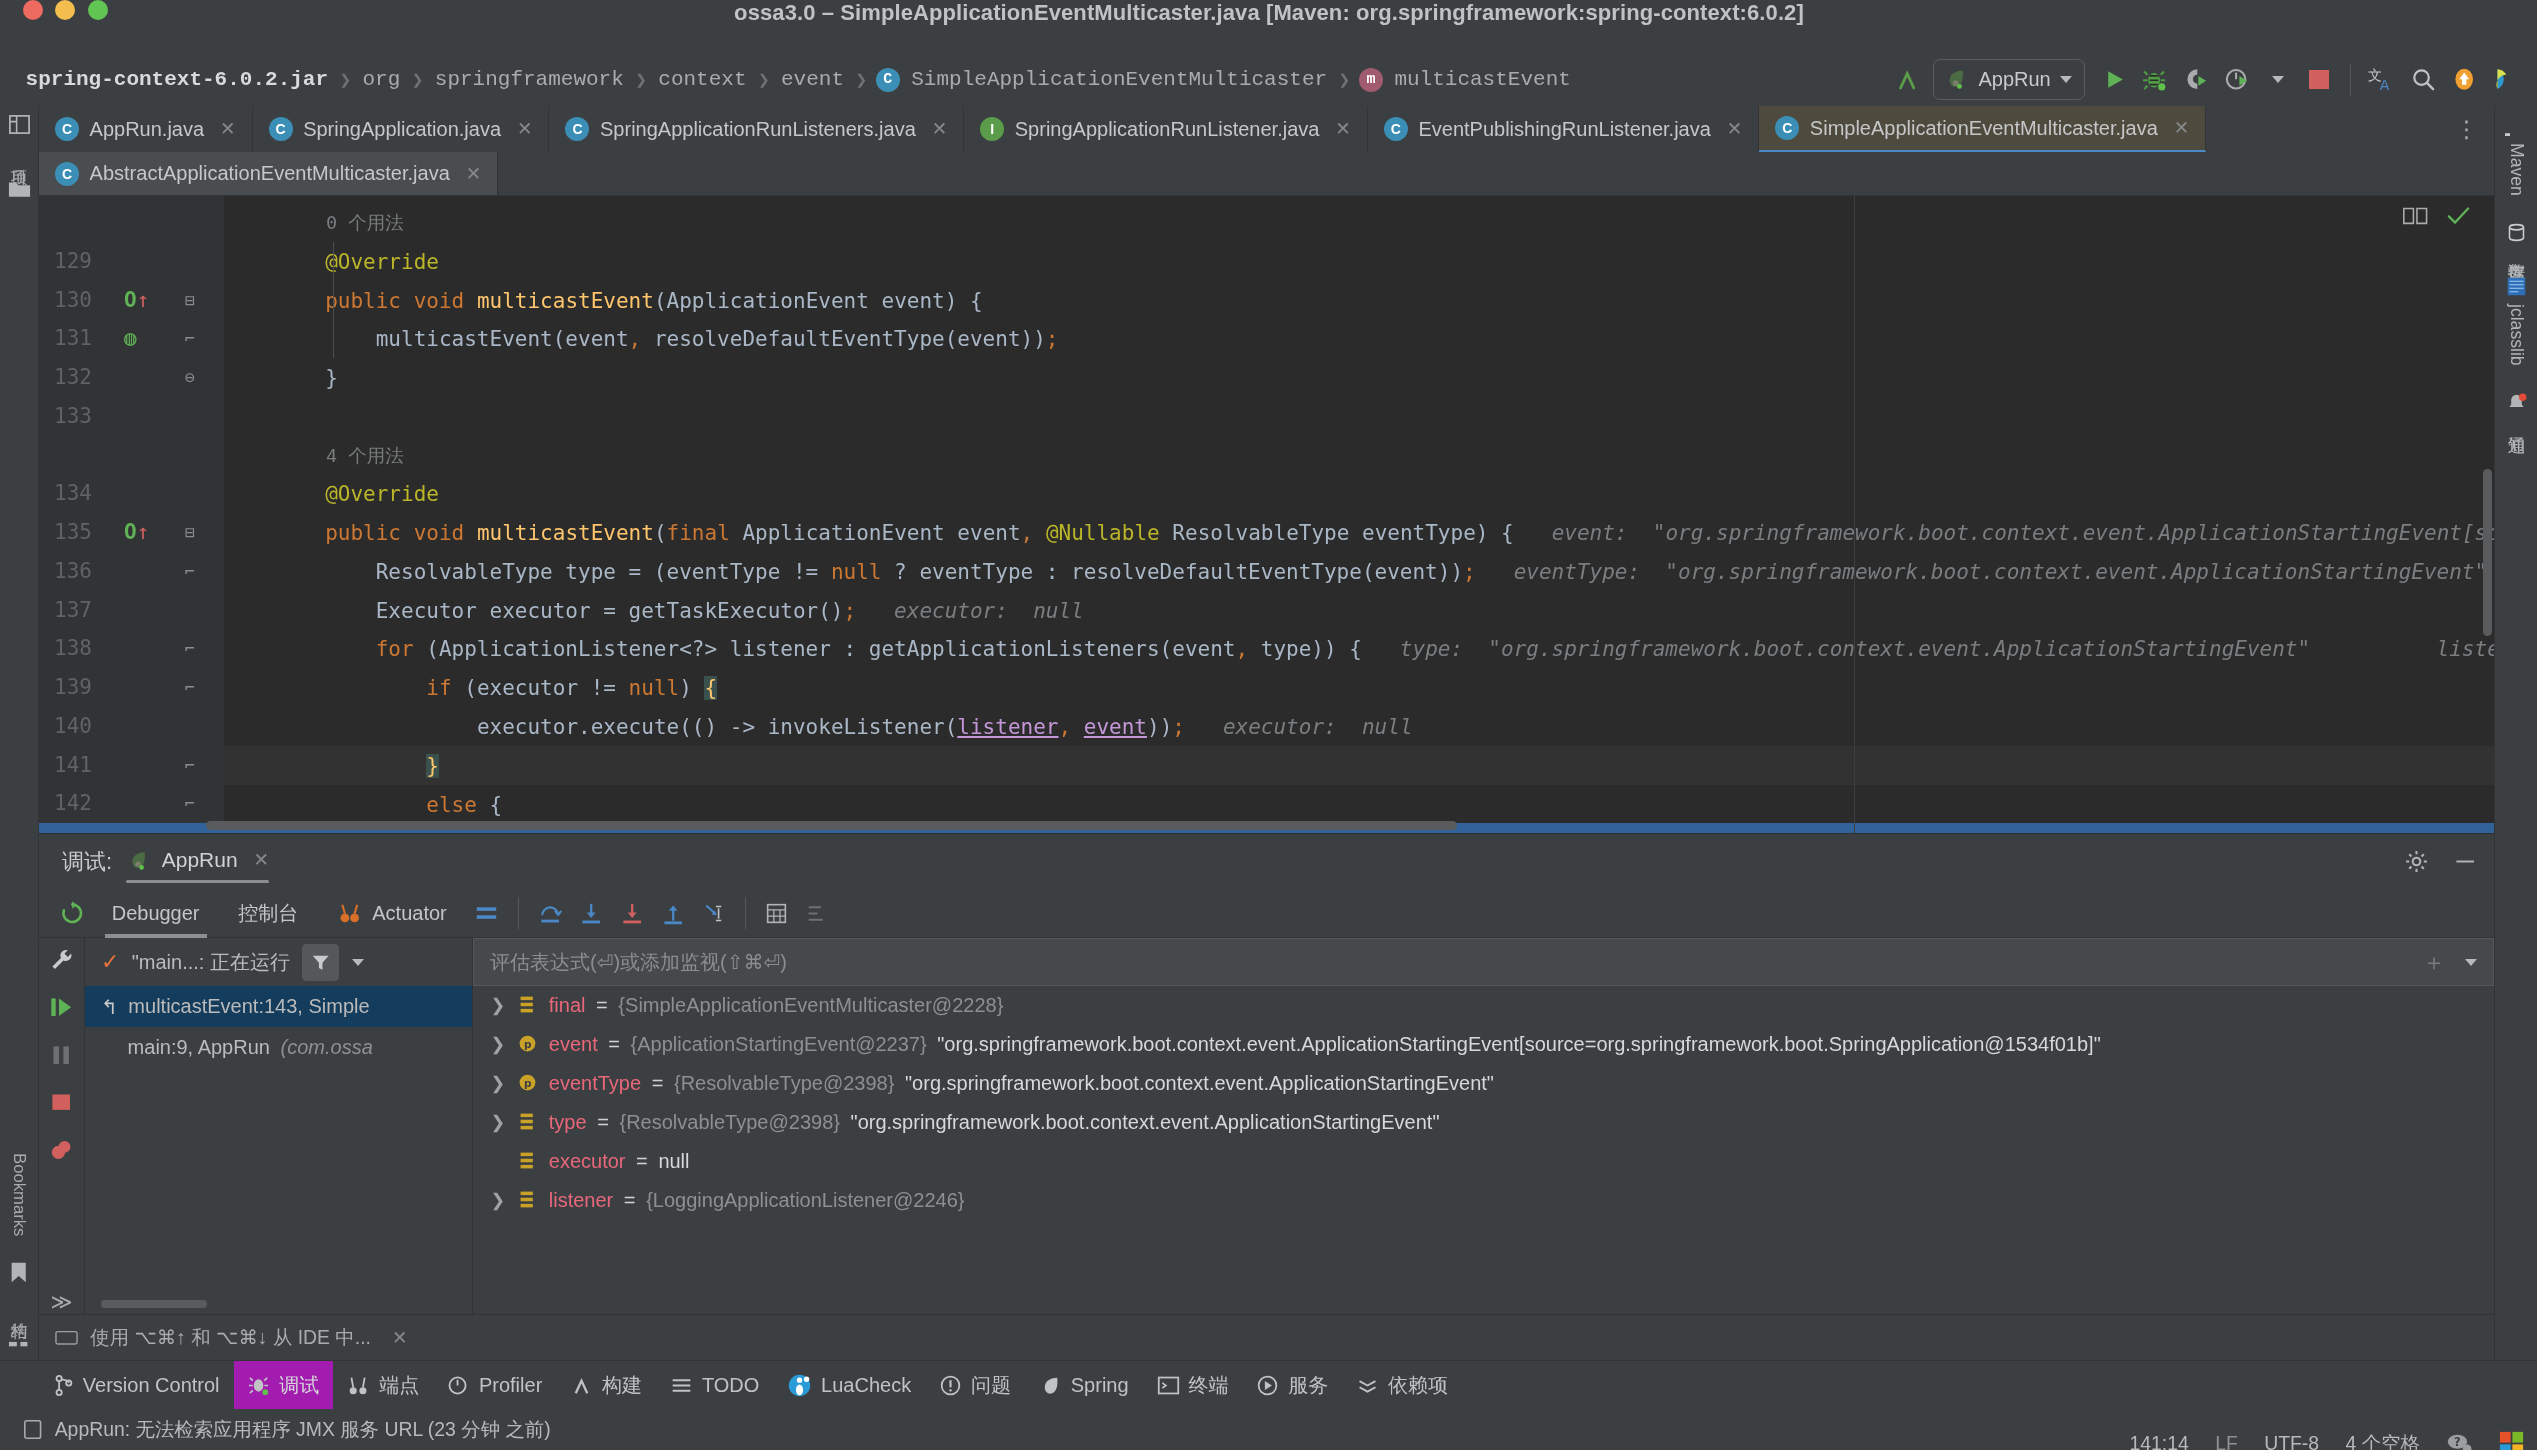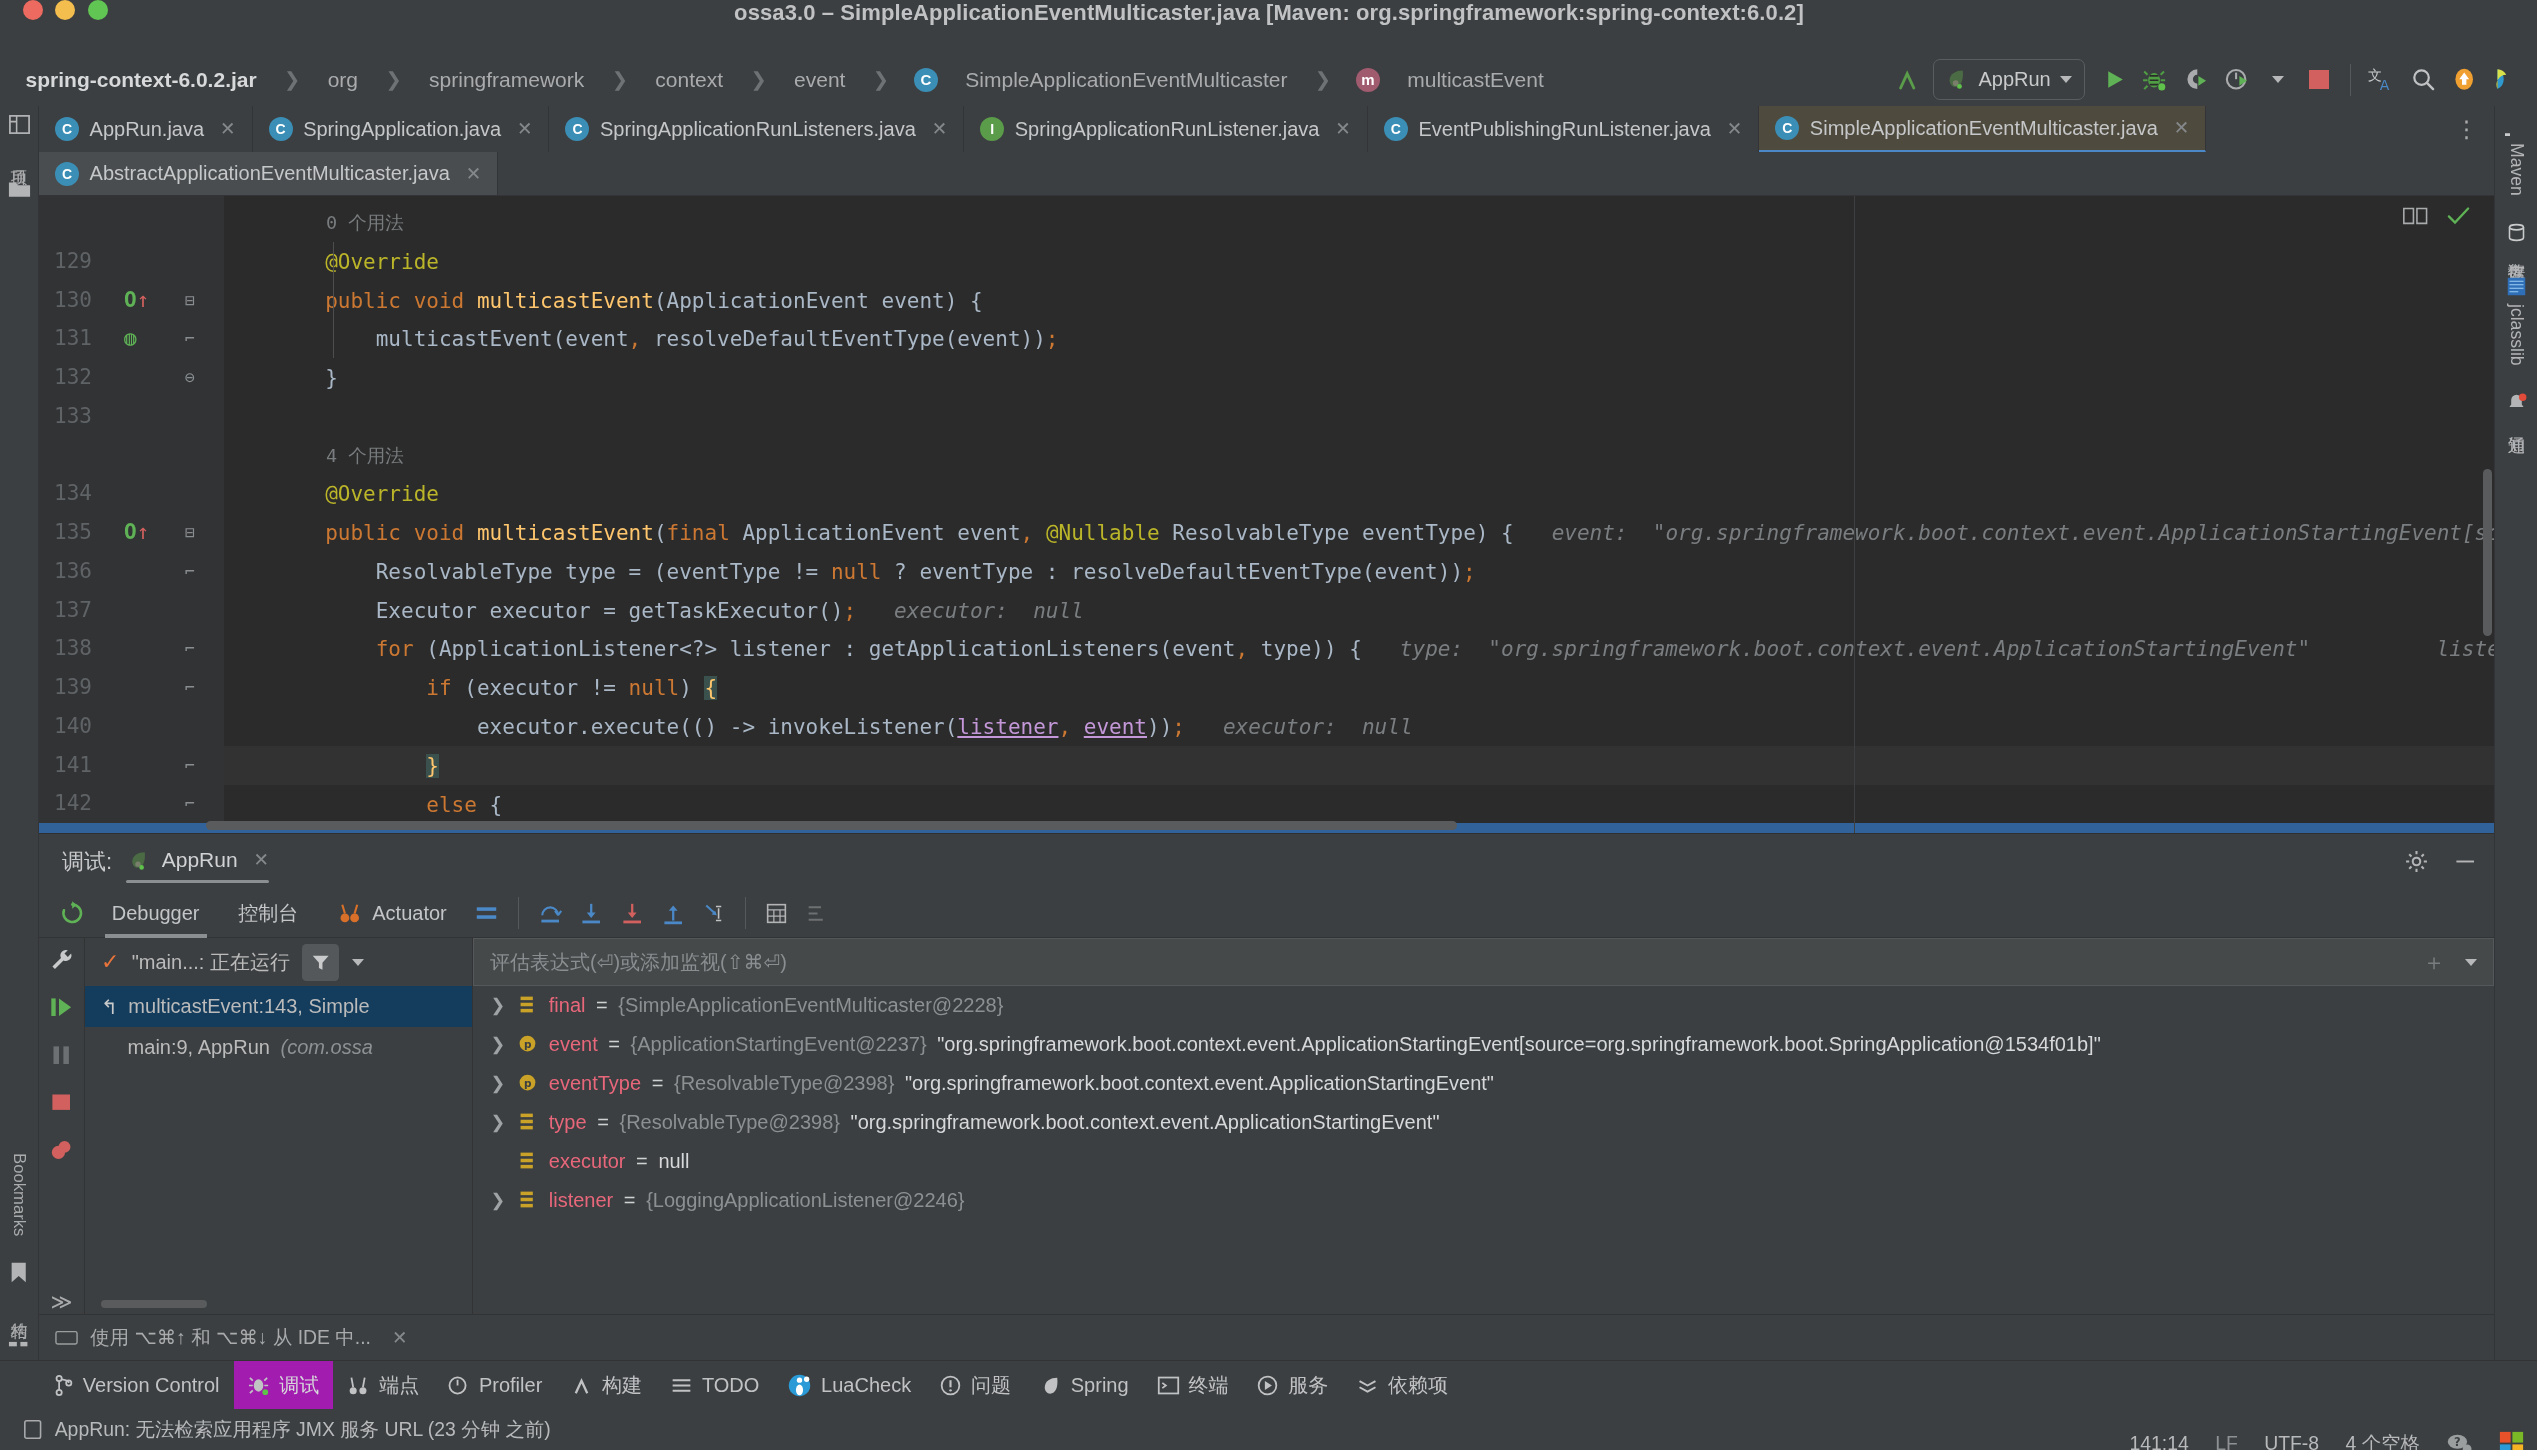--- a/index.html
+++ b/index.html
@@ -23,21 +23,21 @@
   .dot.red{background:#ec6a5f;} .dot.yellow{background:#f4be4f;} .dot.green{background:#61c554;}
   .title-text {
     position:absolute; left:0; right:0; text-align:center;
     font-size:22px; font-weight:bold; color:#c0c2c4; letter-spacing:0.1px;
     pointer-events:none;
   }
 
   
   .navrow { height:53px; flex:0 0 53px; display:flex; align-items:center;
             background:#3c3f41; padding:0 12.3px 0 23px; }
-  .breadcrumb { display:flex; align-items:center; font-size:21px; gap:16px; flex:0 0 auto; }
+  .breadcrumb { display:flex; align-items:center; font-size:21px; gap:0px; flex:0 0 auto;font-family:Liberation Mono, monospace; }
   .crumb { color:#a9abad; padding:0 2.6px; white-space:nowrap; }
   .crumb.first { color:#d7d9da; font-weight:bold; }
   .sep { color:#6f7275; margin:0 8.8px; font-size:19.4px; }
   .ic-round { width:24px; height:24px; border-radius:50%; display:inline-flex;
               align-items:center; justify-content:center; font-size:15px;
               font-weight:bold; color:#ffffff; margin-right:8.8px; flex:0 0 auto;}
   .ic-c { background:#3b8eb5; }
   .ic-m { background:#a15b6e; }
 
   .toolbar-right { margin-left:auto; display:flex; align-items:center; gap:0px; }
@@ -412,21 +412,21 @@
         <div class="code-area codefont" id="code-area">
             <div class="code-line" style="top:7px;"><span class="usage" style="margin-left:102px;">0 个用法</span></div>
             <div class="code-line" style="top:46px;"><span>        </span><span class="anno">@Override</span></div>
             <div class="code-line" style="top:85px;"><span>        </span><span class="kw">public</span><span class="id"> </span><span class="kw">void</span><span class="id"> </span><span class="fn">multicastEvent</span><span class="id">(ApplicationEvent event) {</span></div>
             <div class="code-line" style="top:123px;"><span>            </span><span class="id">multicastEvent(event</span><span class="semi">,</span><span class="id"> resolveDefaultEventType(event))</span><span class="semi">;</span></div>
             <div class="code-line" style="top:162px;"><span>        </span><span class="id">}</span></div>
             <div class="code-line" style="top:201px;"></div>
             <div class="code-line" style="top:240px;"><span class="usage" style="margin-left:102px;">4 个用法</span></div>
             <div class="code-line" style="top:278px;"><span>        </span><span class="anno">@Override</span></div>
             <div class="code-line" style="top:317px;"><span>        </span><span class="kw">public</span><span class="id"> </span><span class="kw">void</span><span class="id"> </span><span class="fn">multicastEvent</span><span class="id">(</span><span class="kw">final</span><span class="id"> ApplicationEvent event</span><span class="semi">,</span><span class="id"> </span><span class="anno">@Nullable</span><span class="id"> ResolvableType eventType) {</span><span class="hint">   event:  "org.springframework.boot.context.event.ApplicationStartingEvent[source=org.springframework.boot.SpringApplication@1534f01b]"</span></div>
-            <div class="code-line" style="top:356px;"><span>            </span><span class="id">ResolvableType type = (eventType != </span><span class="kw">null</span><span class="id"> ? eventType : resolveDefaultEventType(event))</span><span class="semi">;</span></div>
+            <div class="code-line" style="top:356px;"><span>            </span><span class="id">ResolvableType type = (eventType != </span><span class="kw">null</span><span class="id"> ? eventType : resolveDefaultEventType(event))</span><span class="semi">;</span><span class="hint">   eventType:  "org.springframework.boot.context.event.ApplicationStartingEvent"</span></div>
             <div class="code-line" style="top:395px;"><span>            </span><span class="id">Executor executor = getTaskExecutor()</span><span class="semi">;</span><span class="hint">   executor:  null</span></div>
             <div class="code-line" style="top:433px;"><span>            </span><span class="kw">for</span><span class="id"> (ApplicationListener&lt;?&gt; listener : getApplicationListeners(event</span><span class="semi">,</span><span class="id"> type)) {</span><span class="hint">   type:  "org.springframework.boot.context.event.ApplicationStartingEvent"          listener</span></div>
             <div class="code-line" style="top:472px;"><span>                </span><span class="kw">if</span><span class="id"> (executor != </span><span class="kw">null</span><span class="id">) </span><span class="brace-hl" style="color:#ffc66d">{</span></div>
             <div class="code-line" style="top:511px;"><span>                    </span><span class="id">executor.execute(() -&gt; invokeListener(</span><span class="ulink">listener</span><span class="semi">,</span><span class="id"> </span><span class="ulink">event</span><span class="id">))</span><span class="semi">;</span><span class="hint">   executor:  null</span></div>
             <div class="code-line" style="top:550px;background:#323232;"><span>                </span><span class="brace-hl" style="color:#ffc66d">}</span></div>
             <div class="code-line" style="top:589px;"><span>                </span><span class="kw">else</span><span class="id"> {</span></div>
             <div class="code-line" style="top:627px;background:#32629a;"><span>                    </span><span class="id">invokeListener(listener</span><span class="semi">,</span><span class="id"> event)</span><span class="semi">;</span><span class="hint">   event:  "org.springframework.boot.context.event.ApplicationStartingEvent[source=org.springframework.boot.SpringApplicati</span></div>
             <div style="position: absolute; left: 109px; top: 46px; height: 116px; width: 0.9px; background: rgb(75, 77, 79);"></div>
             <div style="position: absolute; left: 1630px; top: 0px; bottom: 0px; width: 0.9px; background: rgb(61, 63, 65);"></div>
           </div>

